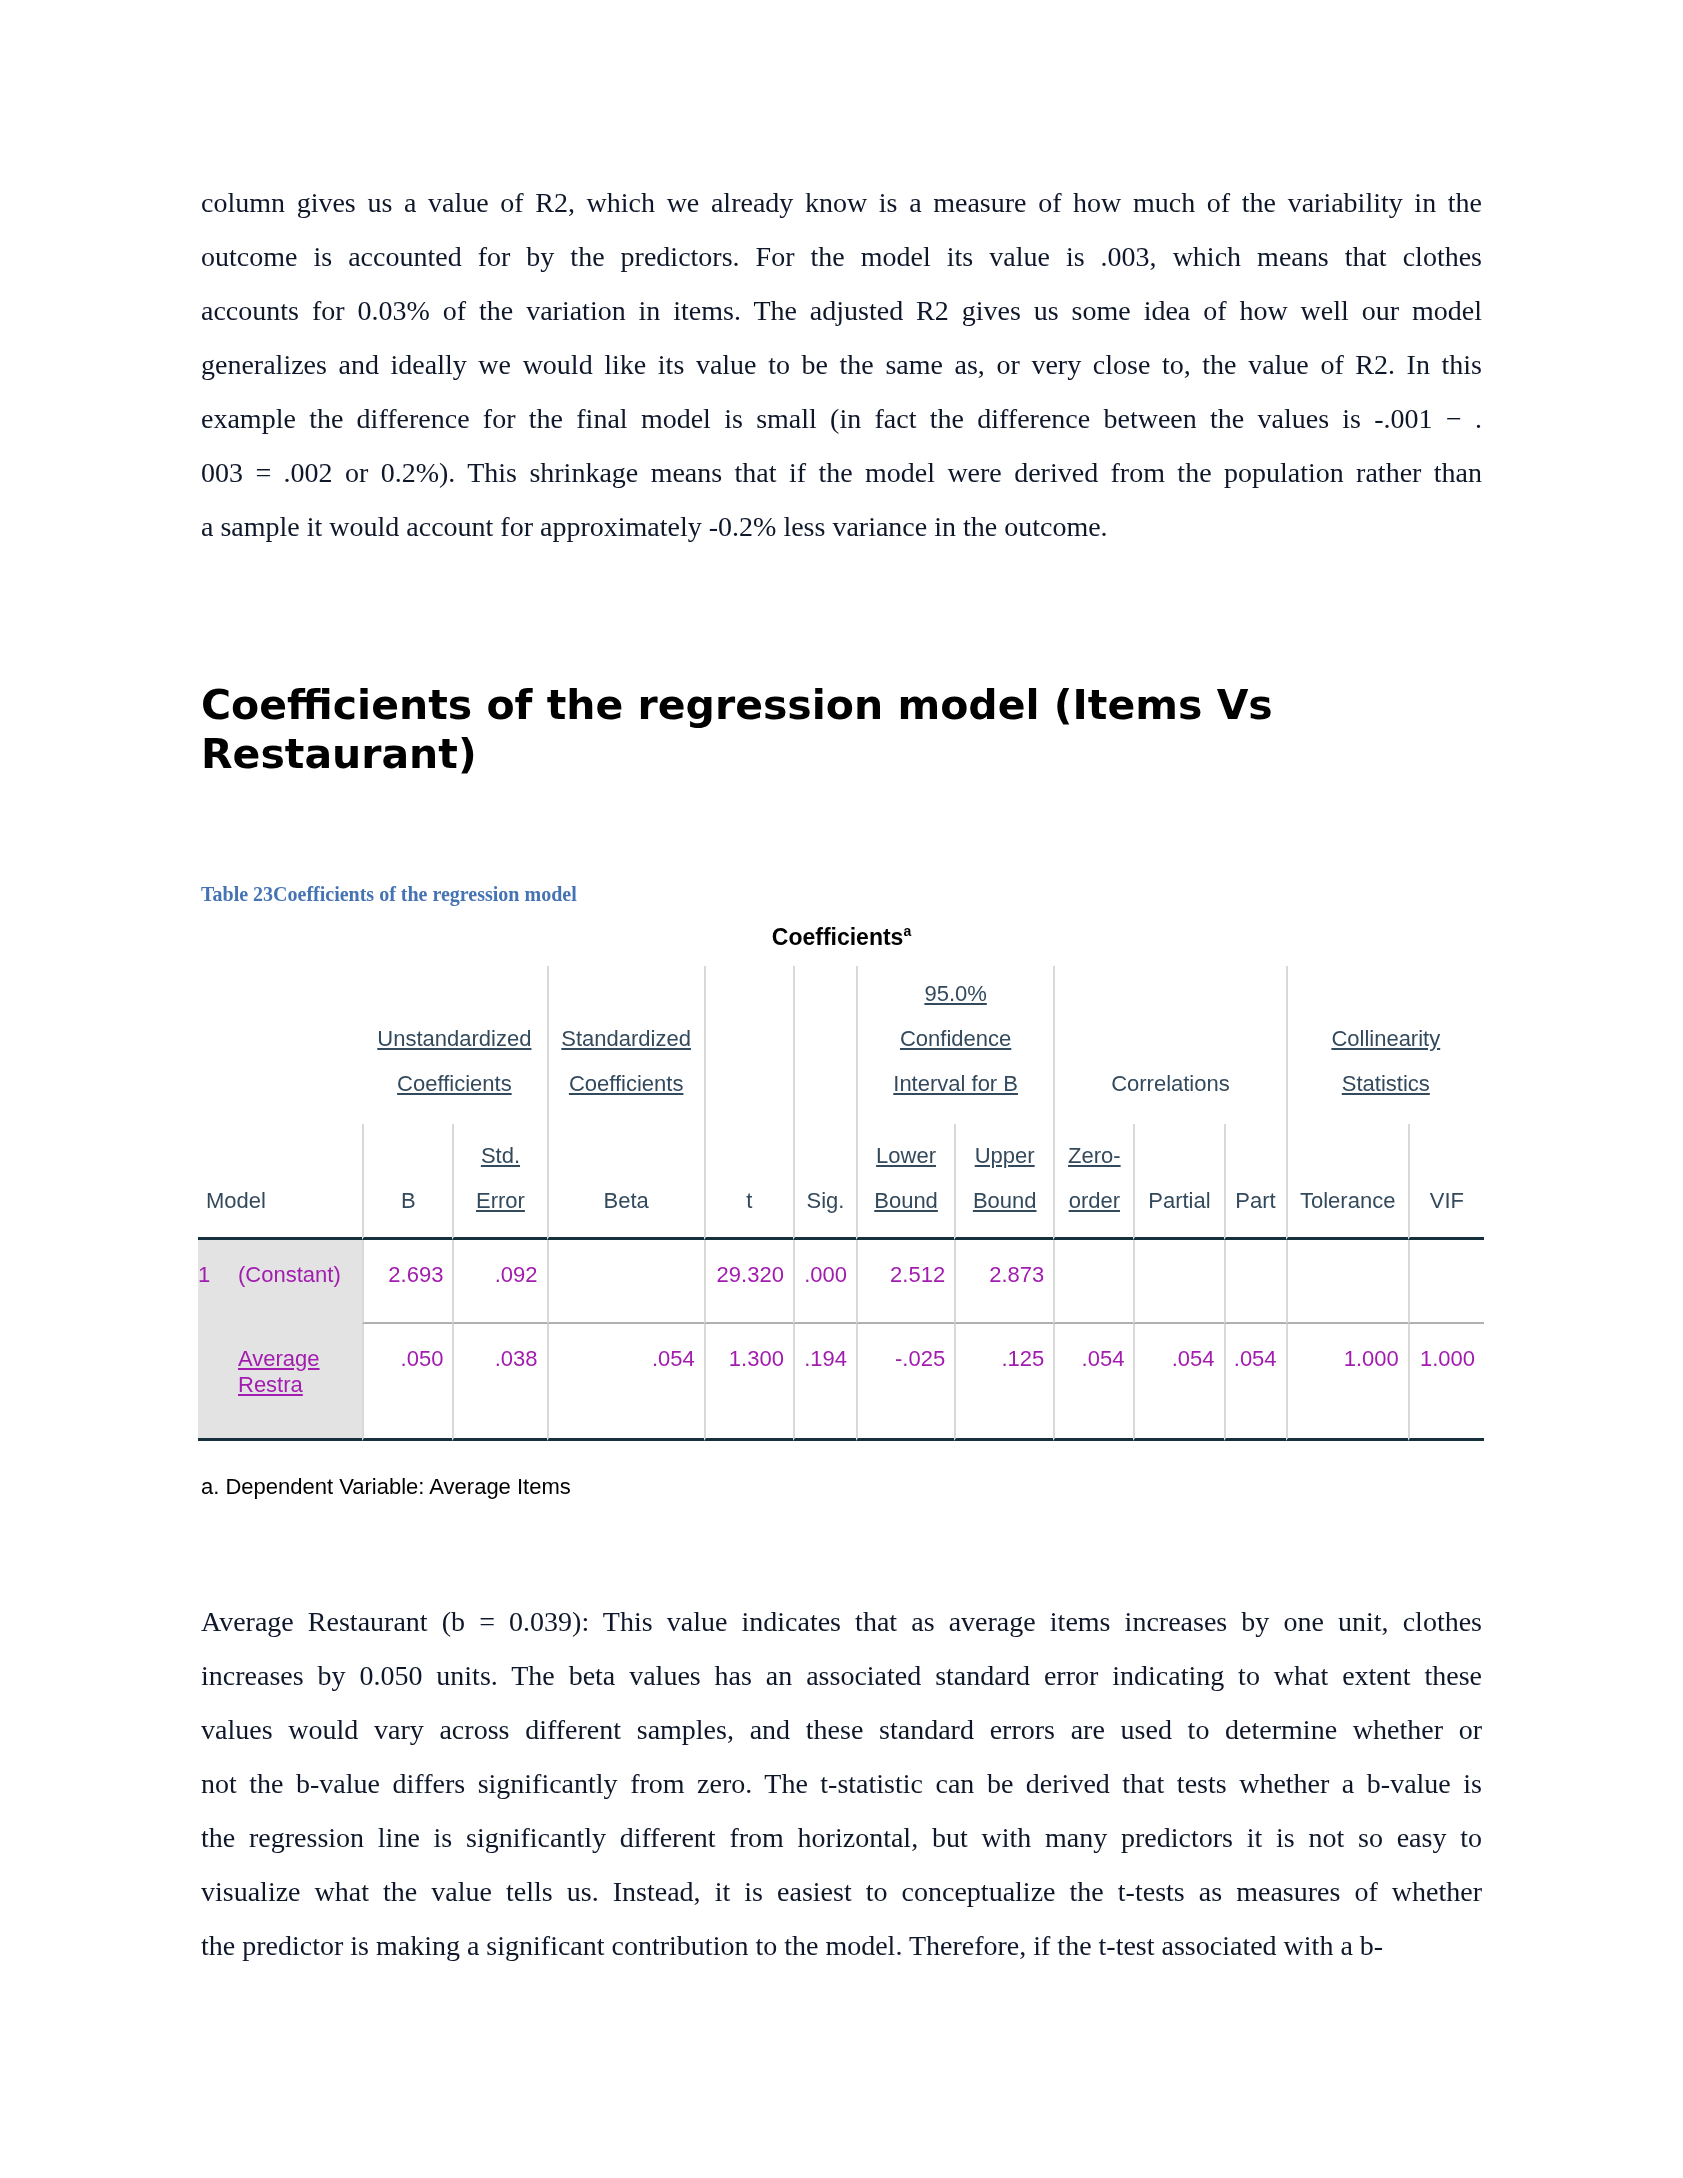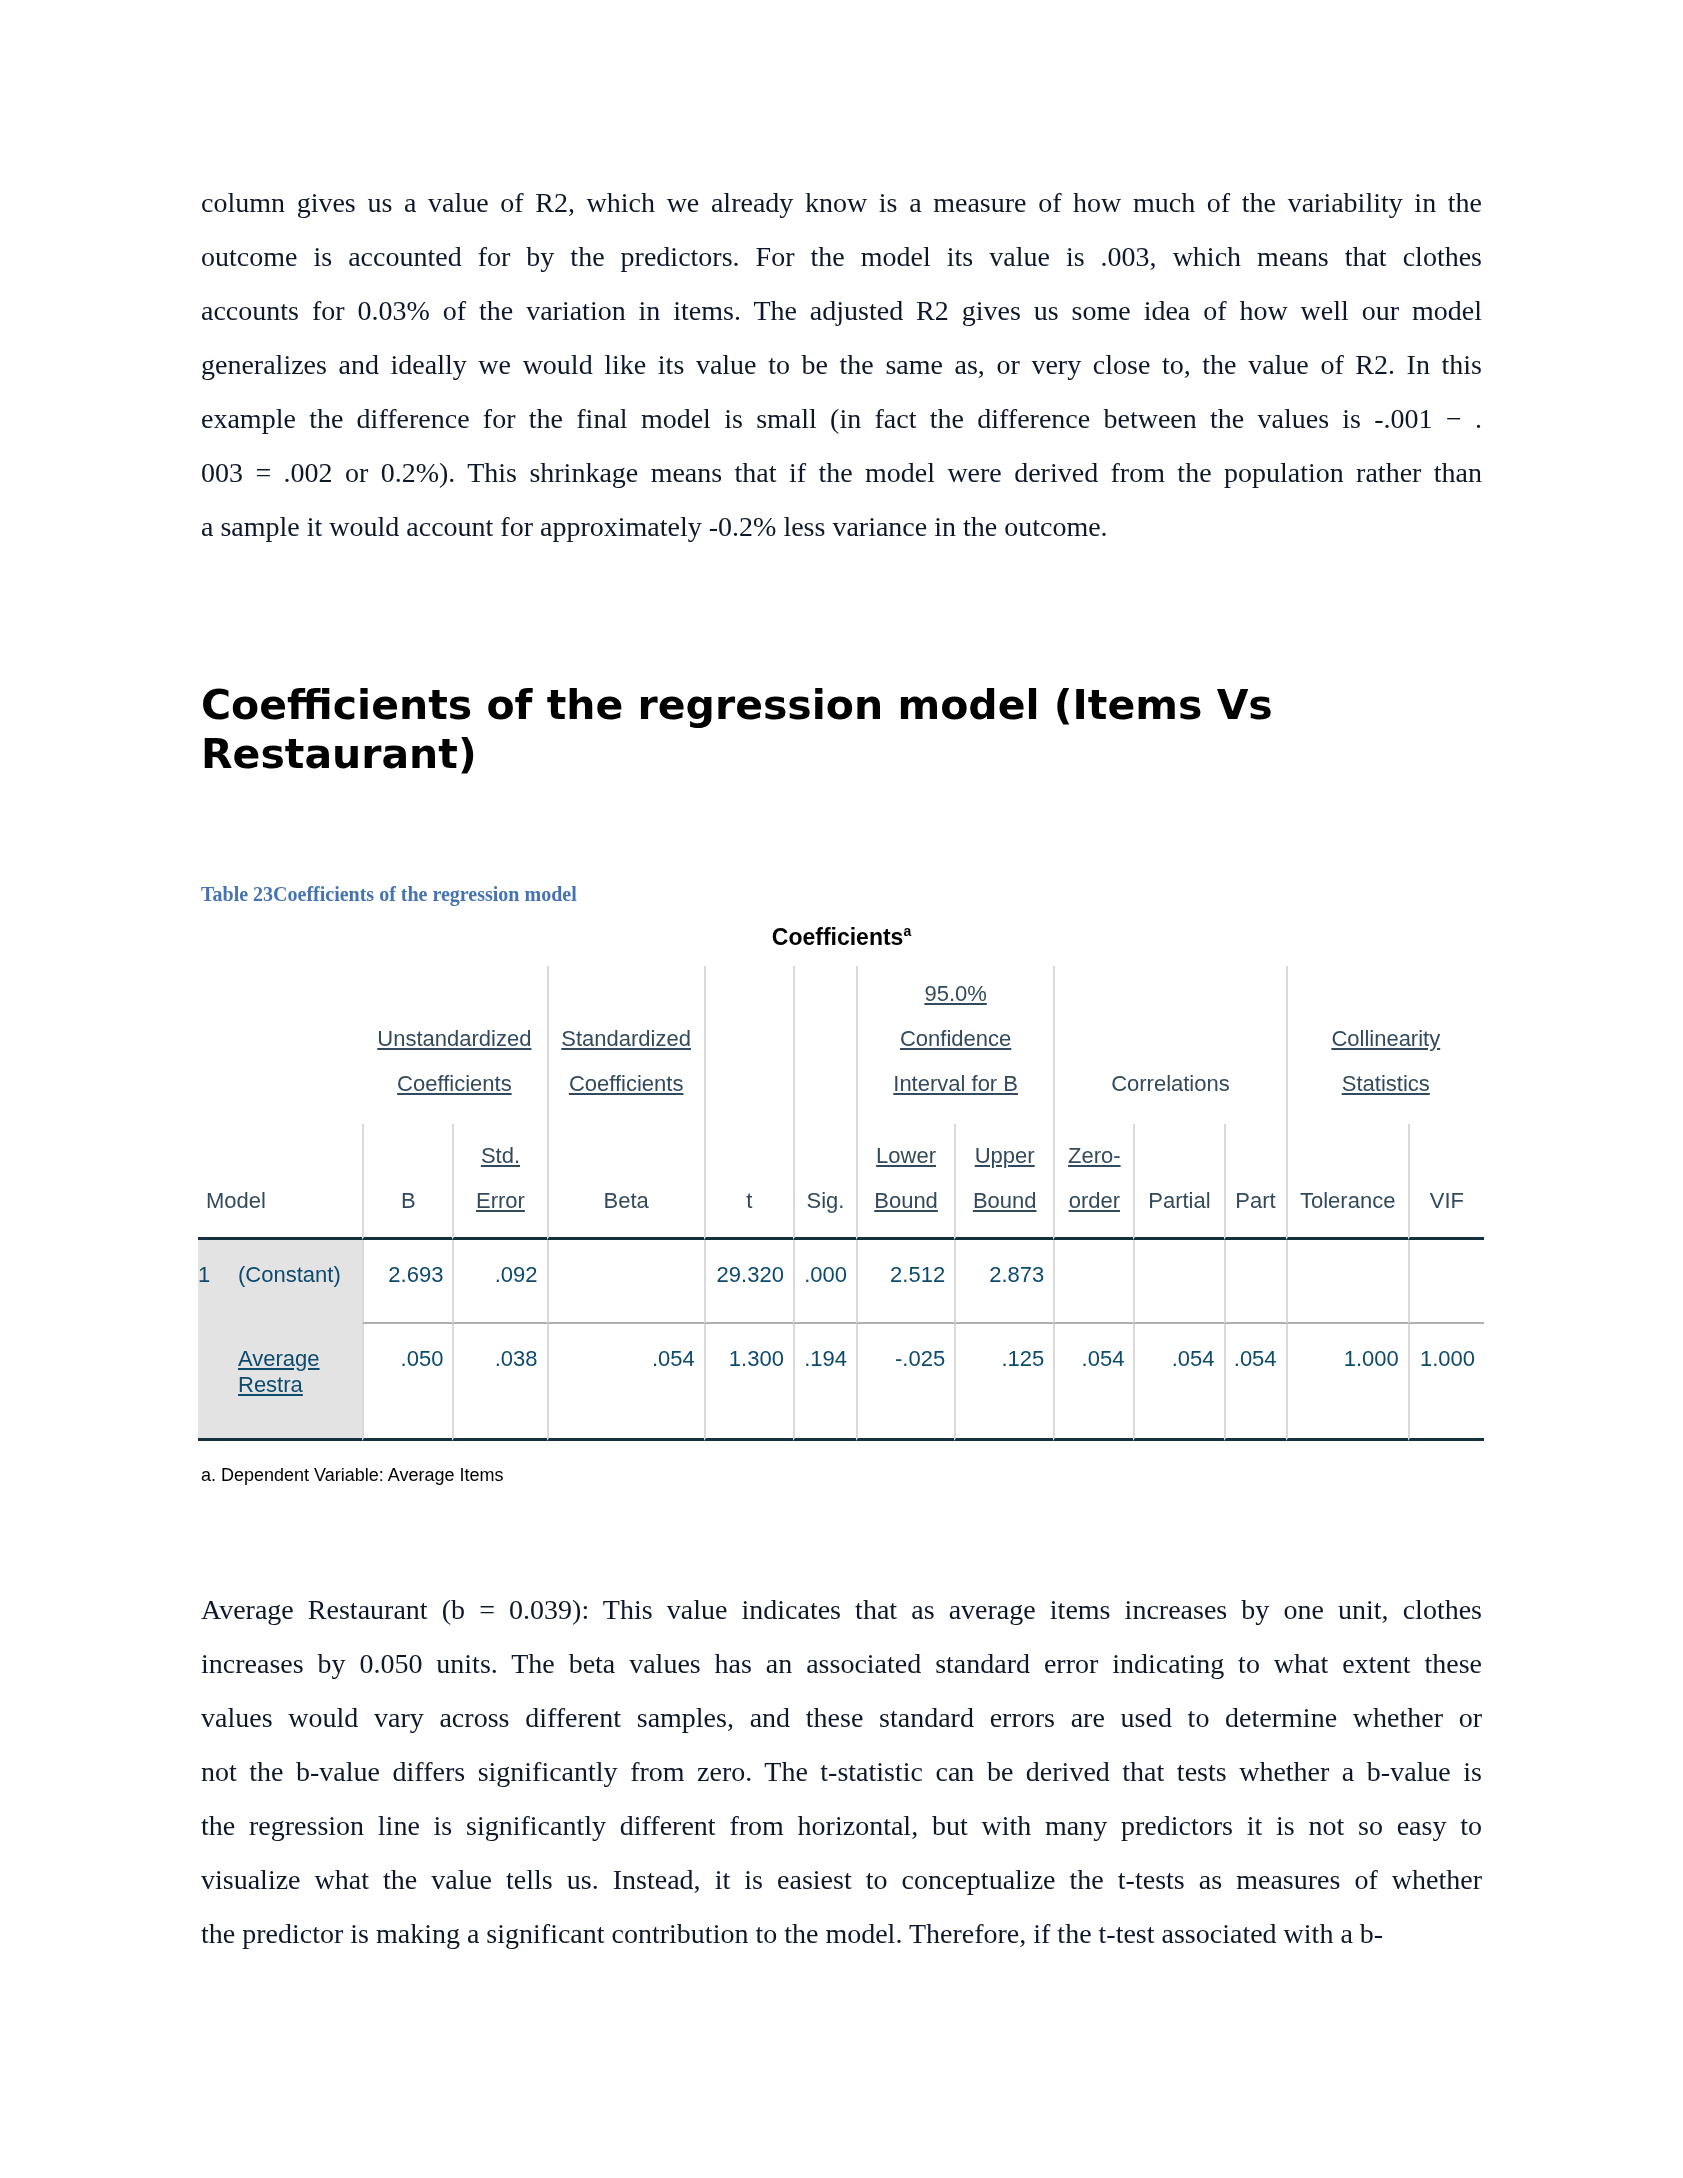--- a/index.html
+++ b/index.html
@@ -68,41 +68,41 @@
     text-align:center;line-height:45px;
     padding-bottom:14px;
     border-bottom:3px solid #16303e;
   }
   tr.col-row td.model-h{text-align:left;padding-left:8px;}
   .vline{border-left:2px solid #d9d9d9;}
   
   tr.data-row td{
     vertical-align:top;text-align:right;
     padding-top:22px;padding-right:9px;
-    color:#0c4a6e;line-height:26px;
+    color:#a21caf;line-height:26px;
   }
   tr.r1 td{height:84px;}
   tr.r2 td{height:117px;}
   td.model-cell{
     background:#e3e3e3;
     text-align:left !important;
     color:#33495c;
     padding-left:10px;padding-right:0;
     line-height:47px;
   }
   tr.r1 td{border-bottom:2px solid #b0b0b0;}
   tr.r1 td.model-cell{border-bottom:none;}
   tr.r2 td{border-bottom:3px solid #16303e;}
   .mnum{display:inline-block;width:40px;vertical-align:top;}
   .mlabel{display:inline-block;vertical-align:top;}
   
   .footnote{
-    margin-top:20px;
+    margin-top:32px;
     font-family:"Liberation Sans",sans-serif;
-    font-size:18px;line-height:28px;color:#000;
+    font-size:22px;line-height:28px;color:#000;
   }
 </style>
 </head>
 <body>
 
 <div class="page">
   <div class="content">
 
     <div class="para p1">
       <div class="jline">column gives us a value of R2, which we already know is a measure of how much of the variability in the</div>

